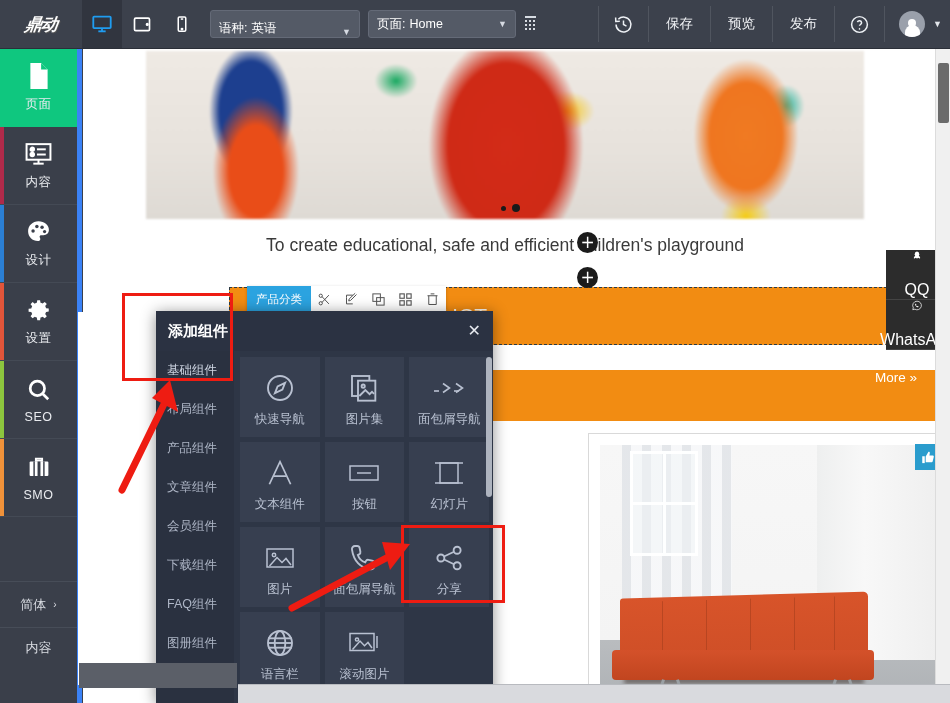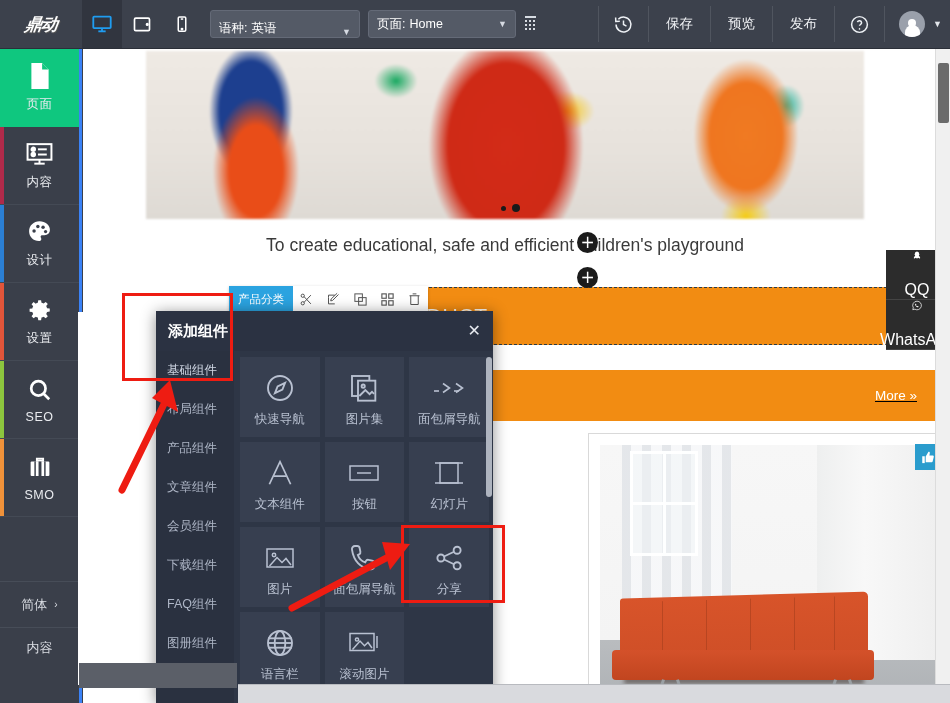--- a/index.html
+++ b/index.html
@@ -77,21 +77,21 @@
   .avatar i::before {
     content:""; position:absolute; width:8px; height:8px; border-radius:50%;
     background:#ffffff; left:3.5px; top:-6px;
   }
   .avatar-caret { color: #e3e6eb; font-size: 9px; margin-left: 8px; }
 
   
   .sidebar {
     position: absolute; left: 0; top: 49px; width: 82px; height: 654px;
     background: #3a3f4a;
-    border-right: 3px solid #3b82f6;
+    border-right: 5px solid #3b82f6;
   }
   .sb-item {
     position: relative; height: 78px;
     display: flex; flex-direction: column; align-items: center; justify-content: center;
     color: #e9ebef; cursor: pointer;
     border-bottom: 1px solid #444a55;
   }
   .sb-item .sb-label { font-size: 12.5px; margin-top: 6px; letter-spacing: 0.5px; }
   .sb-item .sb-ico { height: 28px; display: flex; align-items: center; }
   .sb-item .stripe {
@@ -163,40 +163,40 @@
   .cat-bar .cat-title {
     color: #fff9f0; font-size: 21px; letter-spacing: 0.8px;
     margin-left: 20px; font-family: "Liberation Sans", sans-serif;
   }
   .cat-bar .chev {
     margin-left: auto; margin-right: 22px; color: #ffffff; font-size: 17px;
   }
 
   
   .el-toolbar {
-    position: absolute; left: 146px; top: 237px; height: 26px;
+    position: absolute; left: 164px; top: 237px; height: 26px;
     display: flex; align-items: stretch; z-index: 25;
     background: #ffffff;
     box-shadow: 0 1px 3px rgba(0,0,0,.22);
     text-align: right;
   }
   .el-tag {
     background: #2ba3e0; color: #ffffff;
     font-size: 11.5px; display: flex; align-items: center;
     padding: 0 9px; white-space: nowrap;
   }
   .el-btn {
     width: 27px; display: flex; align-items: center; justify-content: center;
     cursor: pointer;
   }
 
   
   .more-bar {
     position: absolute; left: 152px; top: 321px; width: 712px; height: 51px;
-    background: #f28c12; display: flex; align-items: center; justify-content: flex-end; text-decoration: underline;
+    background: #f28c12; display: flex; justify-content: flex-end;
   }
   .more-bar .more-txt {
     color: #ffffff; font-size: 13.5px; margin-right: 30px;
   }
 
   
   .prod-panel {
     position: absolute; left: 505px; top: 384px; width: 360px; height: 312px;
     background: #ffffff; border: 1px solid #d9d9d9;
   }

